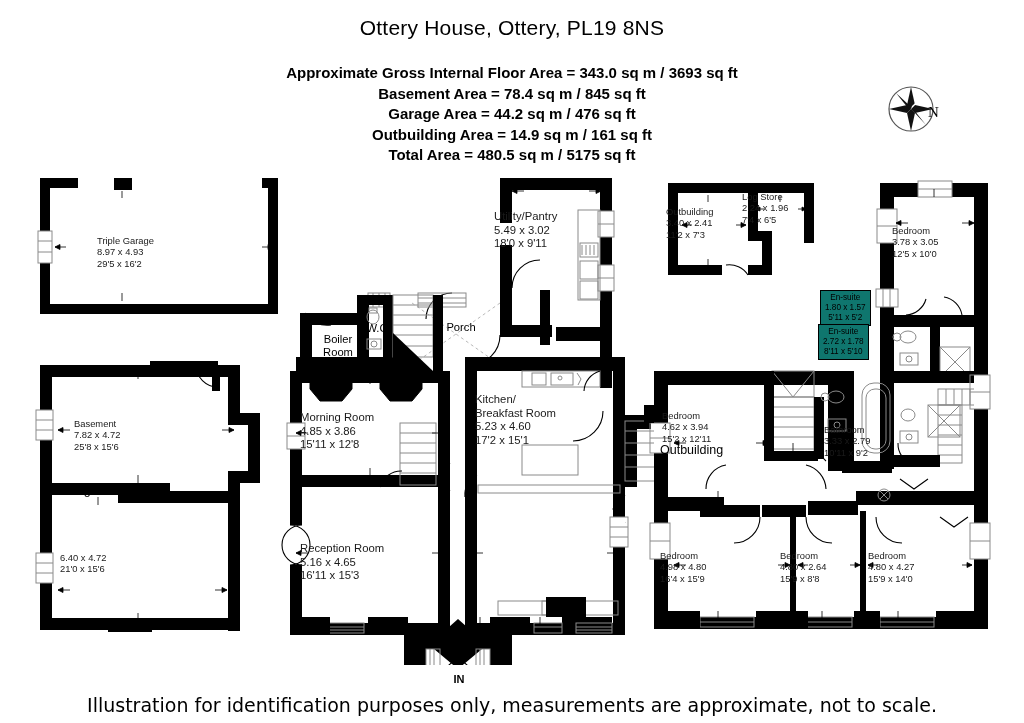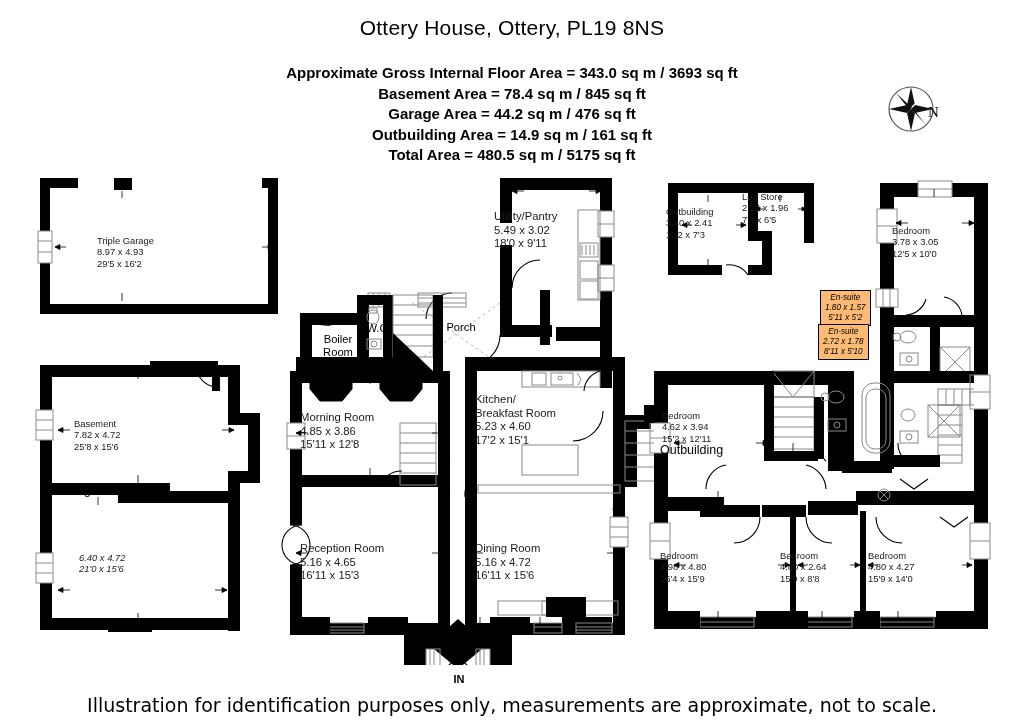--- a/index.html
+++ b/index.html
@@ -69,28 +69,27 @@
     font-size: 11.2px;
     text-align: center;
     white-space: nowrap;
     line-height: 13px;
   }
 
   
   .callout {
     position: absolute;
     border: 1px solid #000;
-    background: #fdba74;
+    background: #0f766e;
     padding: 2px 4px 3px 4px;
     text-align: center;
     font-size: 8.2px;
     line-height: 9.8px;
     white-space: nowrap;
     z-index: 30;
-    font-style: italic;
   }
 
   
   #footer {
     position: absolute; left: 0; top: 694px; width: 1024px;
     text-align: center; font-size: 19px;
     font-family: "DejaVu Sans", sans-serif;
   }
 
   svg { display: block; }
@@ -667,21 +666,21 @@
       <span class="d1">8.97 x 4.93</span>
       <span class="d2">29'5 x 16'2</span>
     </div>
 
     <div class="room" style="left:74px; top:253px; width:124px;">
       <span class="nm">Basement</span>
       <span class="d1">7.82 x 4.72</span>
       <span class="d2">25'8 x 15'6</span>
     </div>
 
-    <div class="room" style="left:79px; top:387px; width:124px;font-style:italic;">
+    <div class="room" style="left:60px; top:387px; width:124px;">
       <span class="d1">6.40 x 4.72</span>
       <span class="d2">21'0 x 15'6</span>
     </div>
 
     <div class="room big" style="left:300px; top:246px; width:140px;">
       <span class="nm">Morning Room</span>
       <span class="d1">4.85 x 3.86</span>
       <span class="d2">15'11 x 12'8</span>
     </div>
 
@@ -691,25 +690,20 @@
       <span class="d2">16'11 x 15'3</span>
     </div>
 
     <div class="room big" style="left:475px; top:228px; width:140px;">
       <span class="nm">Kitchen/</span>
       <span class="nm">Breakfast Room</span>
       <span class="d1">5.23 x 4.60</span>
       <span class="d2">17'2 x 15'1</span>
     </div>
 
-    <div class="room big" style="left:475px; top:377px; width:140px;">
-      <span class="nm">Dining Room</span>
-      <span class="d1">5.16 x 4.72</span>
-      <span class="d2">16'11 x 15'6</span>
-    </div>
 
     <div class="room big" style="left:494px; top:45px; width:130px;">
       <span class="nm">Utility/Pantry</span>
       <span class="d1">5.49 x 3.02</span>
       <span class="d2">18'0 x 9'11</span>
     </div>
 
     <div class="room" style="left:666px; top:41px; width:90px;">
       <span class="nm">Outbuilding</span>
       <span class="d1">3.40 x 2.41</span>
@@ -727,20 +721,25 @@
       <span class="d1">3.78 x 3.05</span>
       <span class="d2">12'5 x 10'0</span>
     </div>
 
     <div class="room" style="left:662px; top:245px; width:110px;">
       <span class="nm">Bedroom</span>
       <span class="d1">4.62 x 3.94</span>
       <span class="d2">15'2 x 12'11</span>
     </div>
 
+    <div class="room" style="left:824px; top:259px; width:96px;">
+      <span class="nm">Bathroom</span>
+      <span class="d1">3.33 x 2.79</span>
+      <span class="d2">10'11 x 9'2</span>
+    </div>
 
     <div class="room" style="left:660px; top:385px; width:100px;">
       <span class="nm">Bedroom</span>
       <span class="d1">4.98 x 4.80</span>
       <span class="d2">16'4 x 15'9</span>
     </div>
 
     <div class="room" style="left:780px; top:385px; width:90px;">
       <span class="nm">Bedroom</span>
       <span class="d1">4.80 x 2.64</span>

